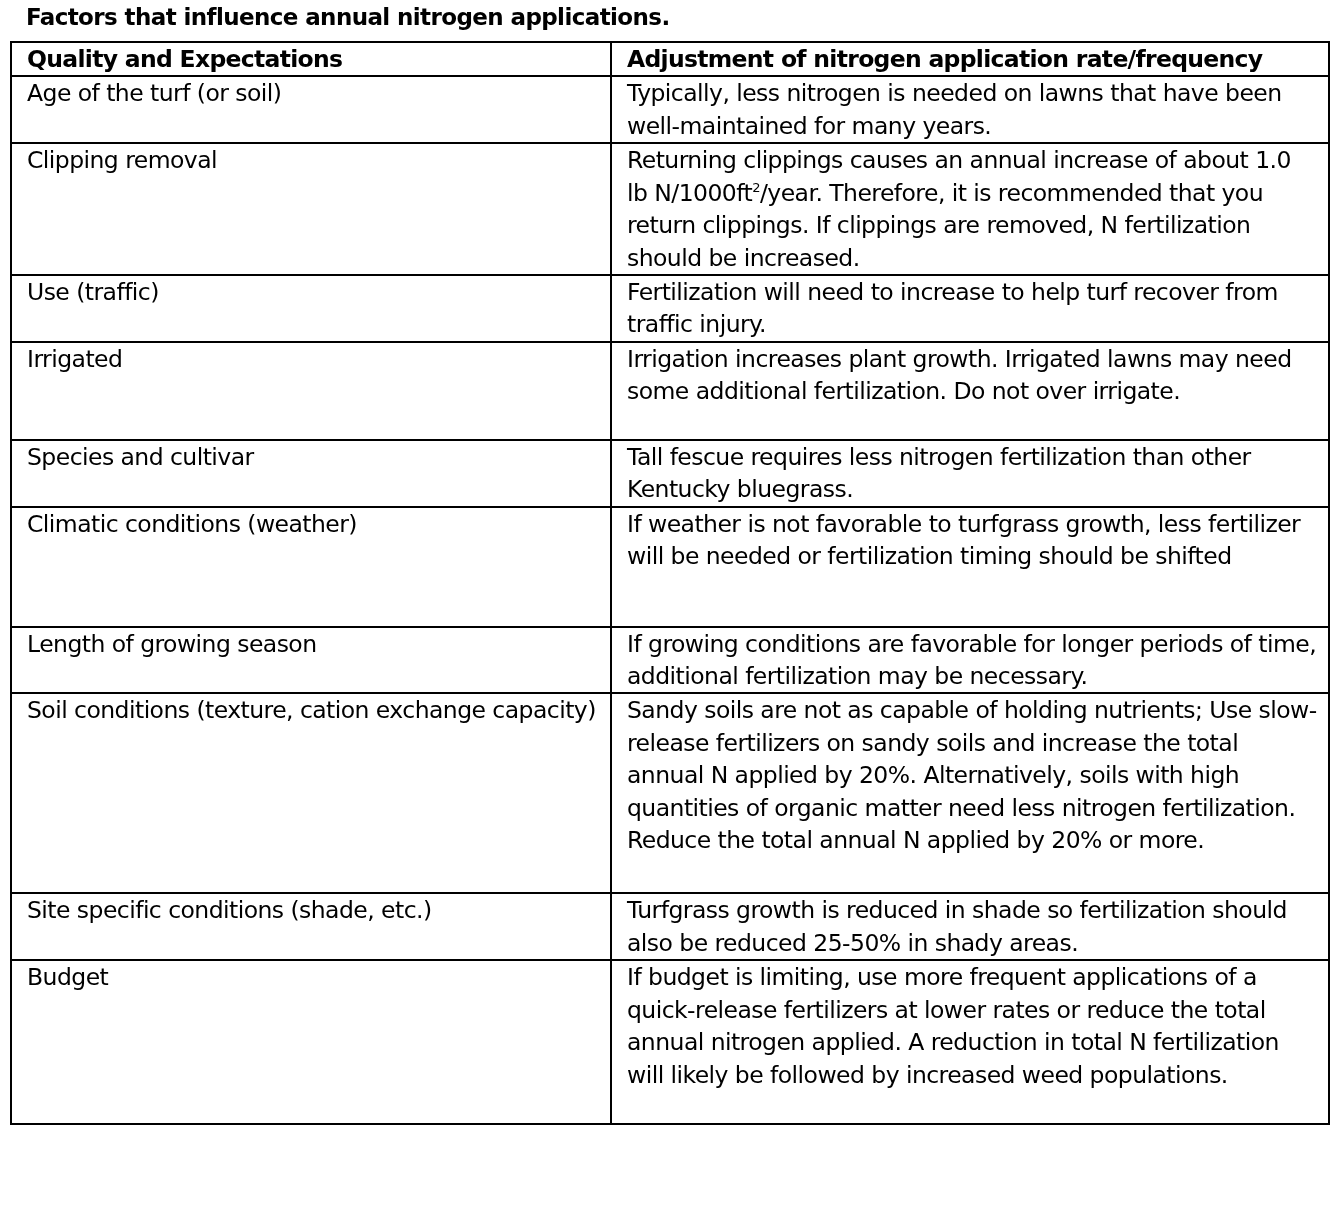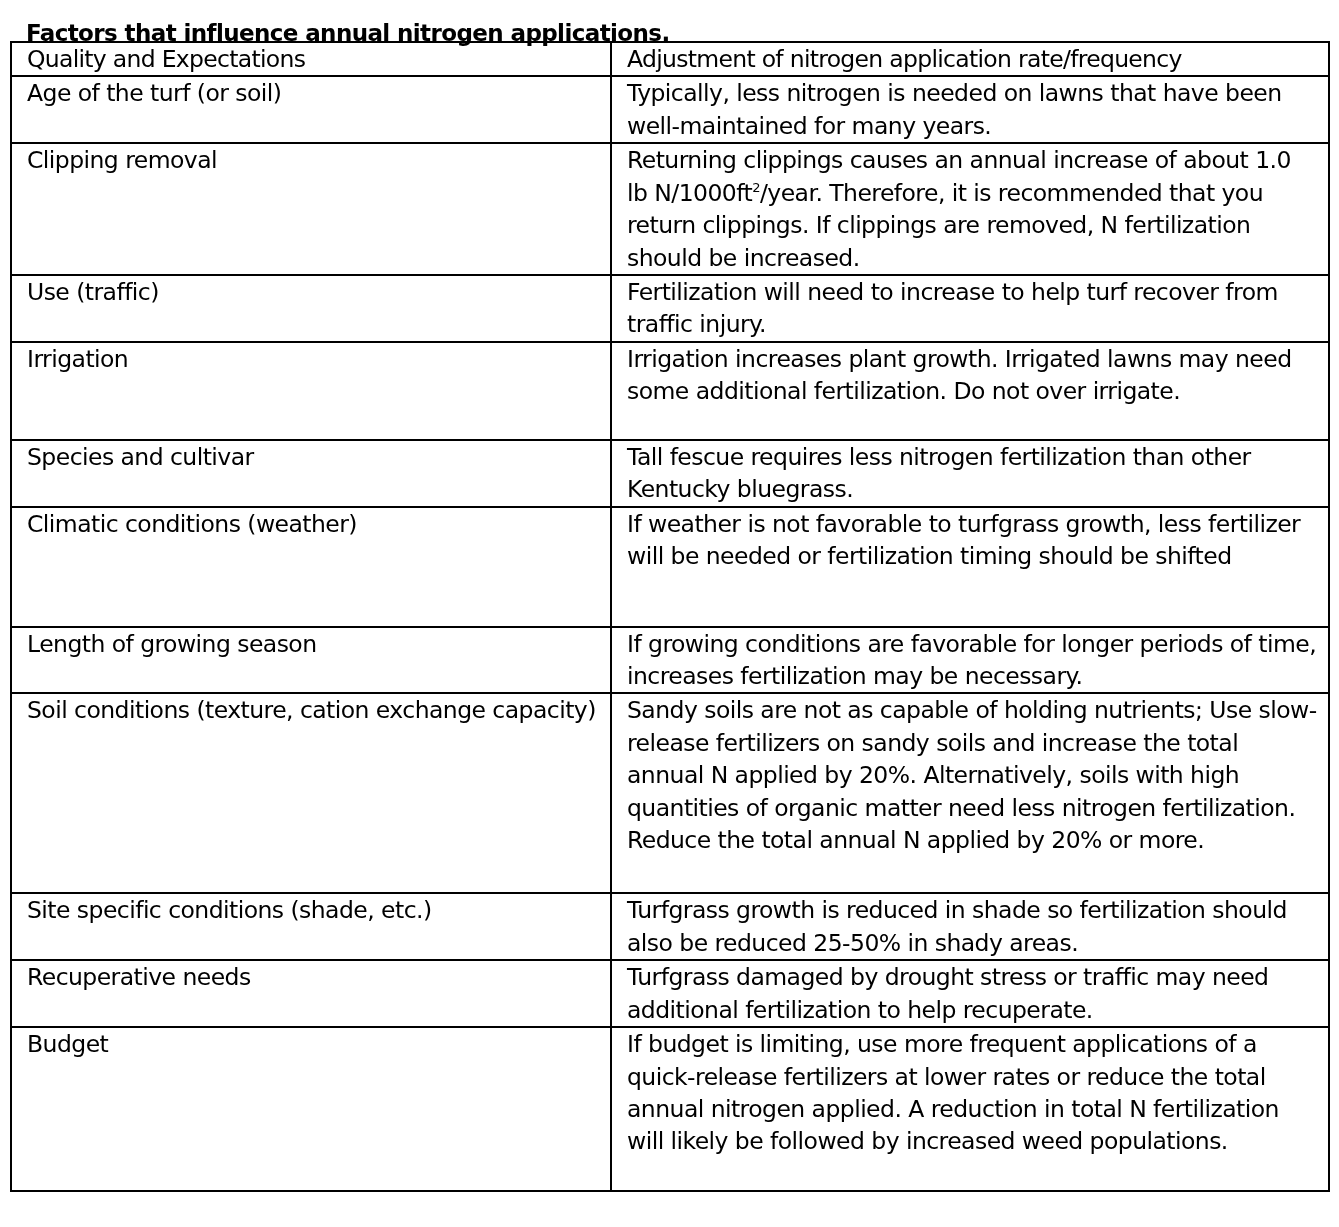--- a/index.html
+++ b/index.html
@@ -1,37 +1,37 @@
 <!DOCTYPE html>
 <html><head>
 <meta charset="utf-8">
 <style>
   html, body { margin: 0; padding: 0; background: #ffffff; }
   body {
     width: 1339px; height: 1227px; position: relative; overflow: hidden;
     font-family: "DejaVu Sans", sans-serif; color: #000;
   }
   .title {
-    position: absolute; left: 26px; top: 18px;
+    position: absolute; left: 26px; top: 2px;
     font-size: 23px; font-weight: bold; line-height: 30px;
     letter-spacing: -0.6px;
   }
   table {
     position: absolute; left: 10px; top: 41px;
     width: 1318px; border-collapse: collapse; table-layout: fixed;
   }
   col.c1 { width: 600px; }
   col.c2 { width: 718px; }
   td, th {
     border: 2px solid #000; vertical-align: top; text-align: left;
     padding: 0 10px 0 15px;
     font-size: 23.5px; line-height: 32.4px;
     letter-spacing: -0.55px; font-weight: normal;
   }
-  th { font-weight: normal; letter-spacing: -0.7px; margin-top: 43px; }
+  th { font-weight: bold; letter-spacing: -0.7px; margin-top: 43px; }
   sup { font-size: 13px; line-height: 0; vertical-align: 9px; }
 </style>
 </head>
 <body>
 
 <div class="title">Factors that influence annual nitrogen applications.</div>
 
 <table>
   <colgroup>
       <col class="c1">
@@ -50,45 +50,41 @@
     </tr>
     <tr style="height:131px">
       <td>Clipping removal</td>
       <td><span>Returning clippings causes an annual increase of about 1.0 lb N/1000ft</span><sup>2</sup><span>/year. Therefore, it is recommended that you return clippings. If clippings are removed, N fertilization should be increased.</span></td>
     </tr>
     <tr style="height:66px">
       <td>Use (traffic)</td>
       <td>Fertilization will need to increase to help turf recover from traffic injury.</td>
     </tr>
     <tr style="height:98px">
-      <td>Irrigation</td>
+      <td>Irrigated</td>
       <td>Irrigation increases plant growth. Irrigated lawns may need some additional fertilization. Do not over irrigate.</td>
     </tr>
     <tr style="height:66px">
       <td>Species and cultivar</td>
       <td>Tall fescue requires less nitrogen fertilization than other Kentucky bluegrass.</td>
     </tr>
     <tr style="height:120px">
       <td>Climatic conditions (weather)</td>
       <td>If weather is not favorable to turfgrass growth, less fertilizer will be needed or fertilization timing should be shifted</td>
     </tr>
     <tr style="height:66px">
       <td>Length of growing season</td>
-      <td>If growing conditions are favorable for longer periods of time, increases fertilization may be necessary.</td>
+      <td>If growing conditions are favorable for longer periods of time, additional fertilization may be necessary.</td>
     </tr>
     <tr style="height:200px">
       <td>Soil conditions (texture, cation exchange capacity)</td>
       <td>Sandy soils are not as capable of holding nutrients; Use slow-release fertilizers on sandy soils and increase the total annual N applied by 20%. Alternatively, soils with high quantities of organic matter need less nitrogen fertilization. Reduce the total annual N applied by 20% or more.</td>
     </tr>
     <tr style="height:66px">
       <td>Site specific conditions (shade, etc.)</td>
       <td>Turfgrass growth is reduced in shade so fertilization should also be reduced 25-50% in shady areas.</td>
     </tr>
-    <tr style="height:66px">
-      <td>Recuperative needs</td>
-      <td>Turfgrass damaged by drought stress or traffic may need additional fertilization to help recuperate.</td>
-    </tr>
     <tr style="height:164px">
       <td>Budget</td>
       <td>If budget is limiting, use more frequent applications of a quick-release fertilizers at lower rates or reduce the total annual nitrogen applied. A reduction in total N fertilization will likely be followed by increased weed populations.</td>
     </tr>
   </tbody>
 </table>
 
 </body></html>

